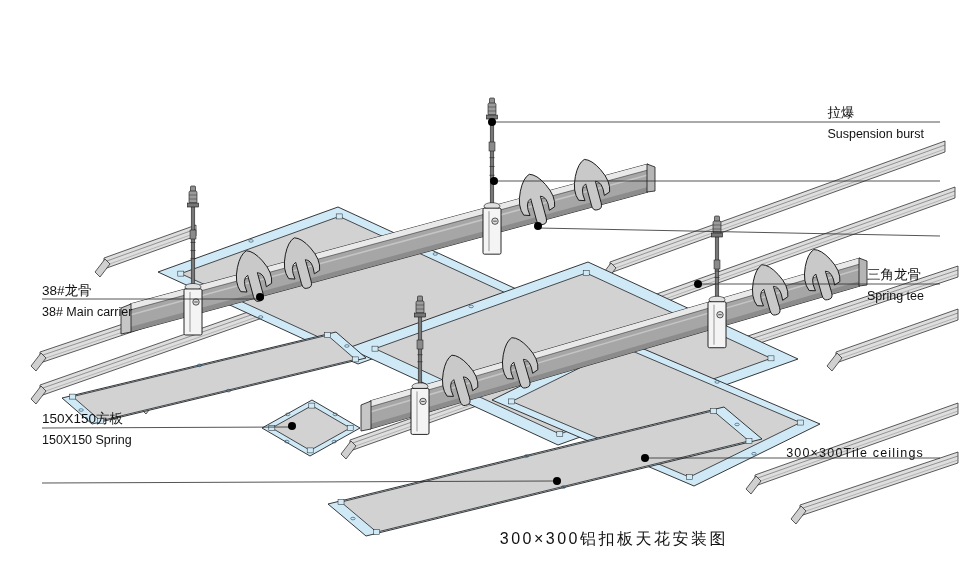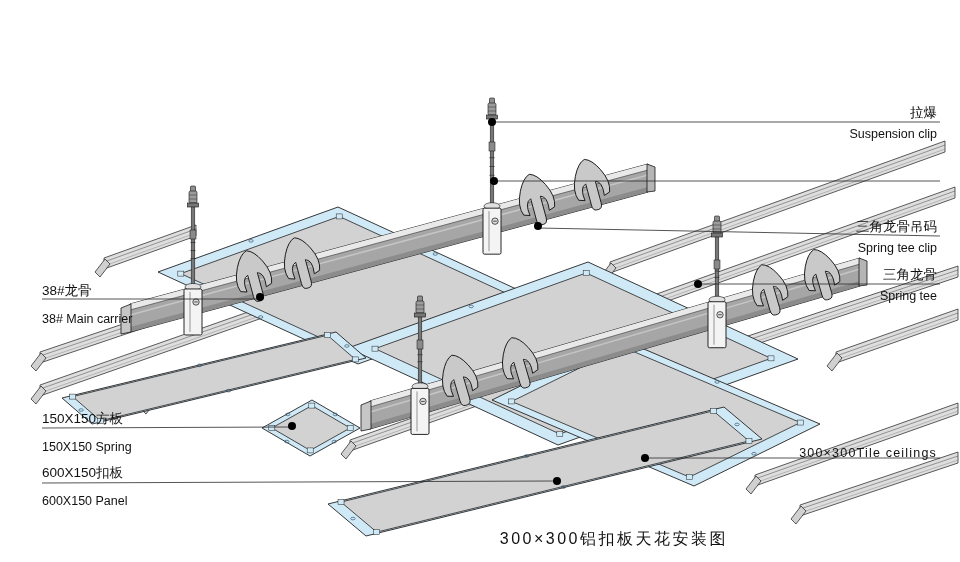--- a/index.html
+++ b/index.html
@@ -2,24 +2,24 @@
 <html><head>
 <meta charset="utf-8">
 <style>
   html,body{margin:0;padding:0;background:#fff;}
   #stage{position:relative;width:960px;height:562px;background:#ffffff;overflow:hidden;
          font-family:"Liberation Sans","DejaVu Sans",sans-serif;}
   #diagram{position:absolute;left:0;top:0;}
   .lbl{position:absolute;color:#111;white-space:nowrap;}
   .lbl .zh{font-size:13.5px;line-height:17px;}
   .lbl .en{font-size:12.5px;line-height:17px;}
-  .r{right:23px;text-align:right;}
+  .r{right:36px;}
   .l{left:42px;text-align:left;}
   .r .en{margin-top:5px;}
-  .l .en{margin-top:12px;}
+  .l .en{margin-top:5px;}
   .sp{letter-spacing:1.2px;}
   #title{position:absolute;left:388px;top:529px;width:340px;text-align:right;
          font-size:16px;letter-spacing:2.5px;color:#111;}
 </style>
 </head>
 <body>
 
 <div id="stage">
   <svg id="diagram" width="960" height="562" viewBox="0 0 960 562">
       <g>
@@ -241,41 +241,33 @@
         <circle cx="698" cy="284" r="4" fill="#000"></circle>
         <circle cx="645" cy="458" r="4" fill="#000"></circle>
         <circle cx="260" cy="297" r="4" fill="#000"></circle>
         <circle cx="292" cy="426" r="4" fill="#000"></circle>
         <circle cx="557" cy="481" r="4" fill="#000"></circle>
       </g>
     </svg>
 
   <div class="lbl r" style="top:104px">
     <div class="zh">拉爆</div>
-    <div class="en">Suspension clip</div>
-  </div>
-  <div class="lbl r" style="top:218px">
-    <div class="zh">三角龙骨吊码</div>
-    <div class="en">Spring tee clip</div>
+    <div class="en">Suspension burst</div>
   </div>
   <div class="lbl r" style="top:266px">
     <div class="zh">三角龙骨</div>
     <div class="en">Spring tee</div>
   </div>
   <div class="lbl r sp" style="top:440px">
     <div class="en">300×300Tile ceilings</div>
   </div>
 
   <div class="lbl l" style="top:282px">
     <div class="zh">38#龙骨</div>
     <div class="en">38# Main carrier</div>
   </div>
   <div class="lbl l" style="top:410px">
     <div class="zh">150X150方板</div>
     <div class="en">150X150 Spring</div>
   </div>
-  <div class="lbl l" style="top:464px">
-    <div class="zh">600X150扣板</div>
-    <div class="en">600X150 Panel</div>
-  </div>
 
   <div id="title">300×300铝扣板天花安装图</div>
 </div>
 
 </body></html>

